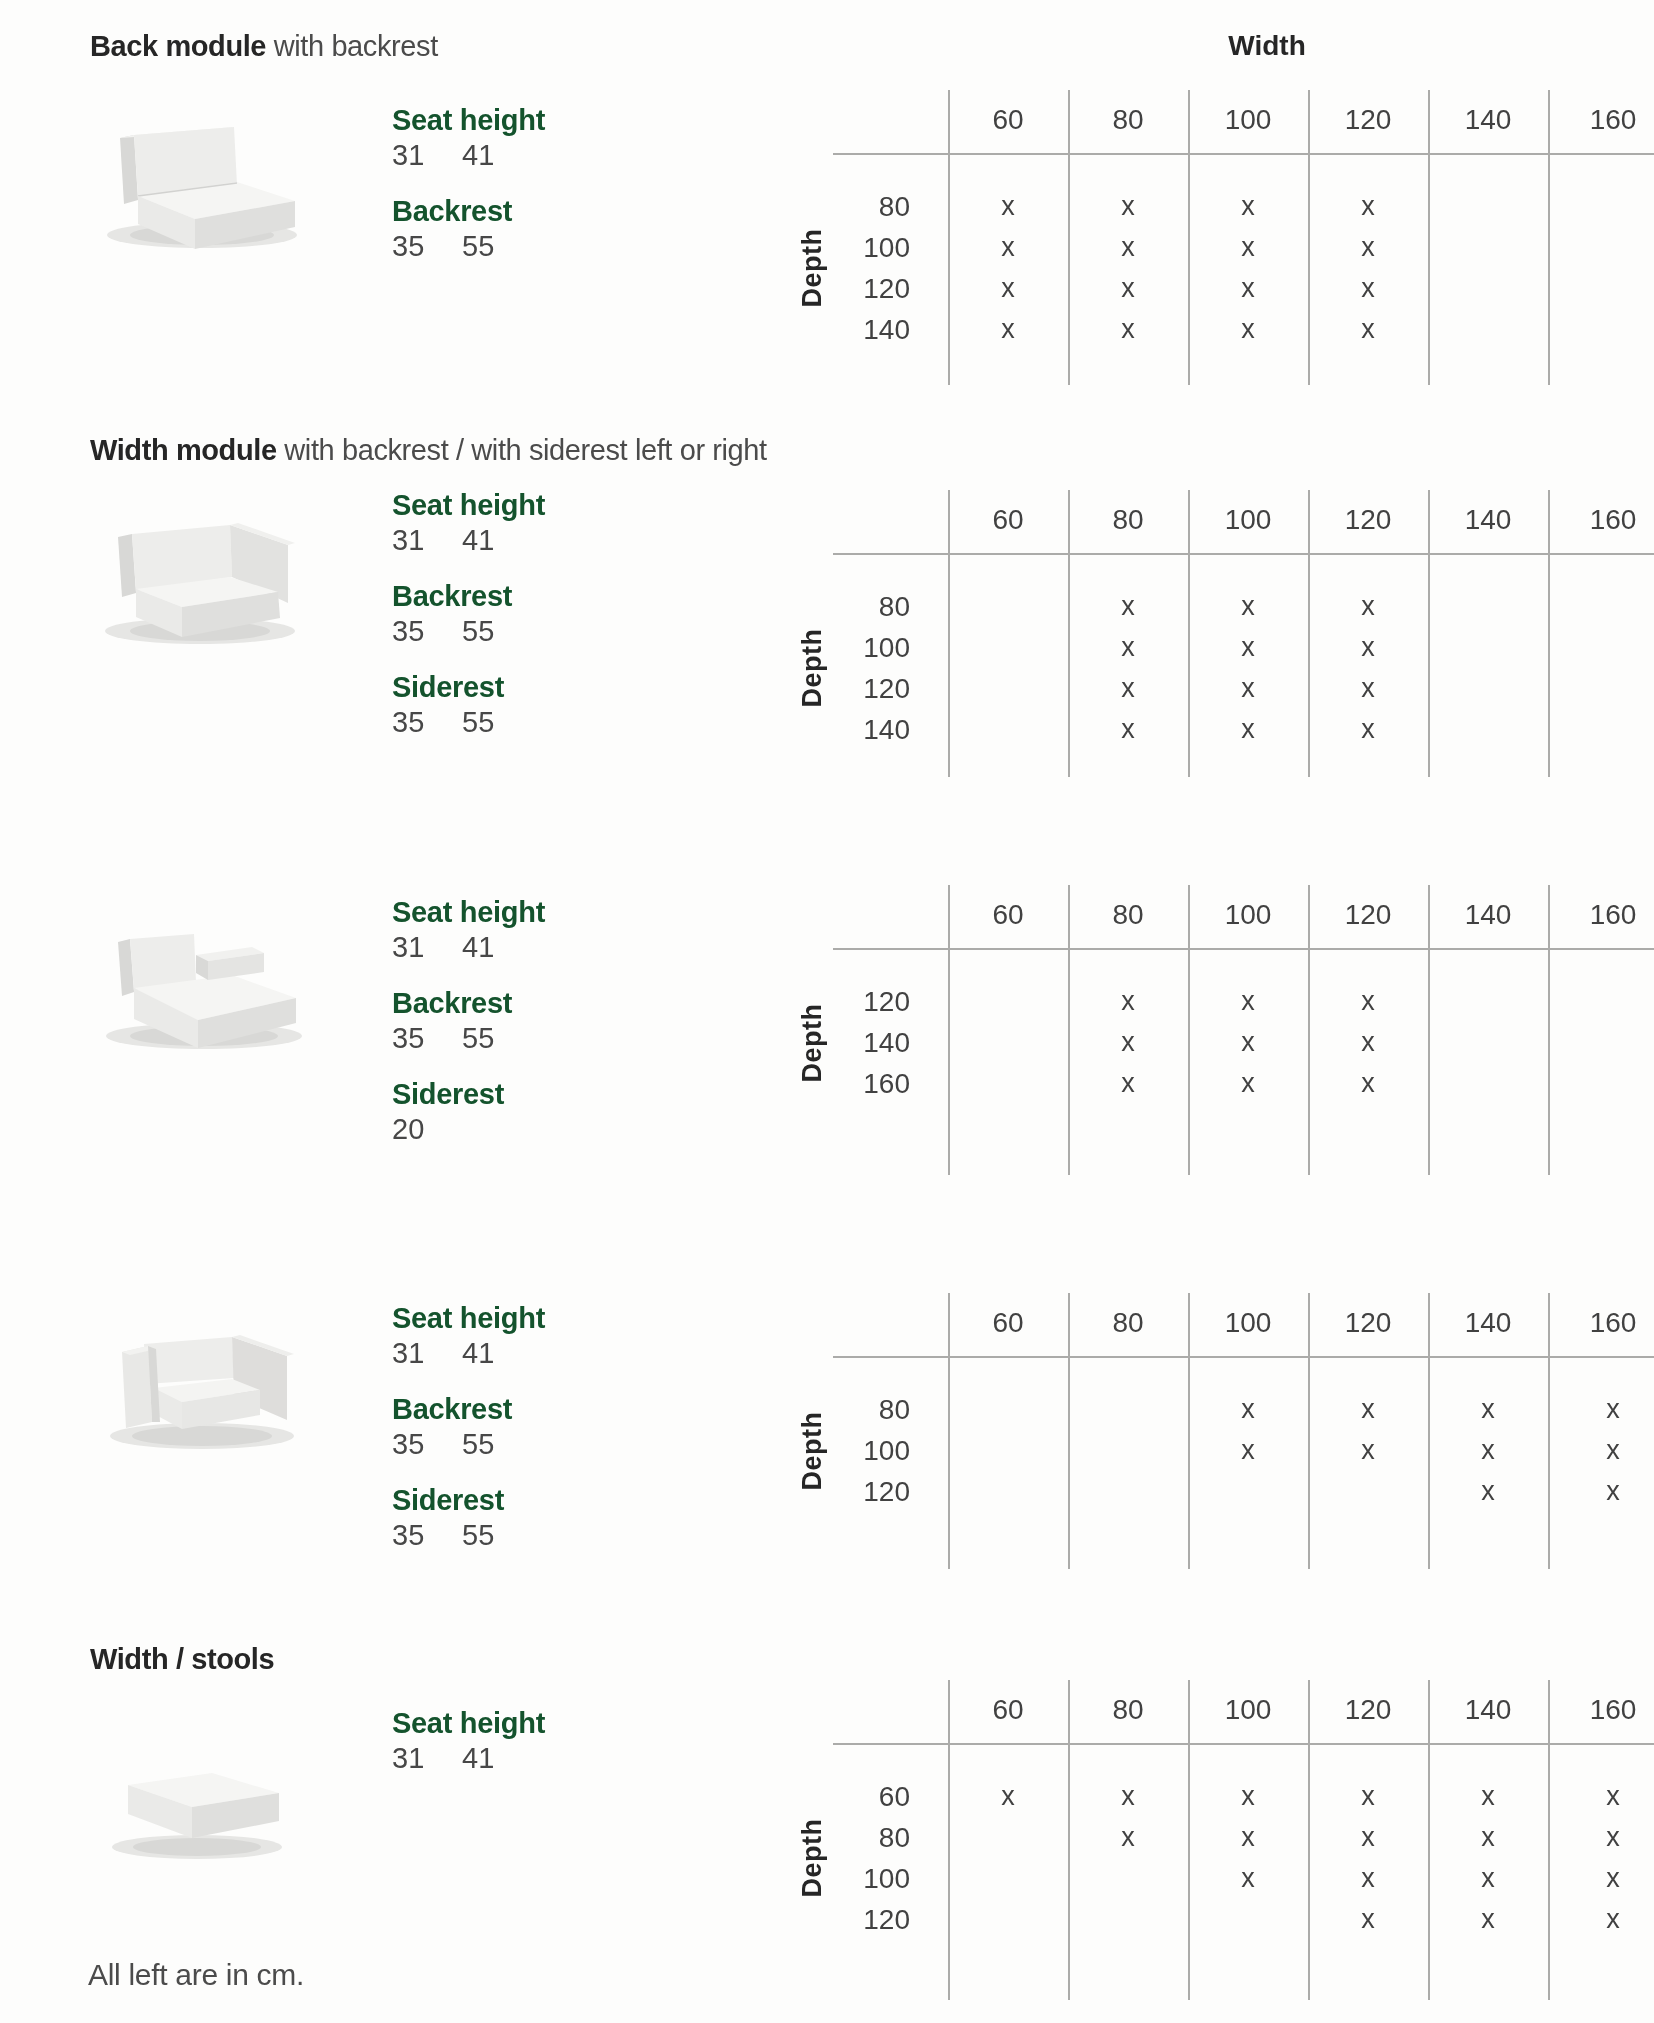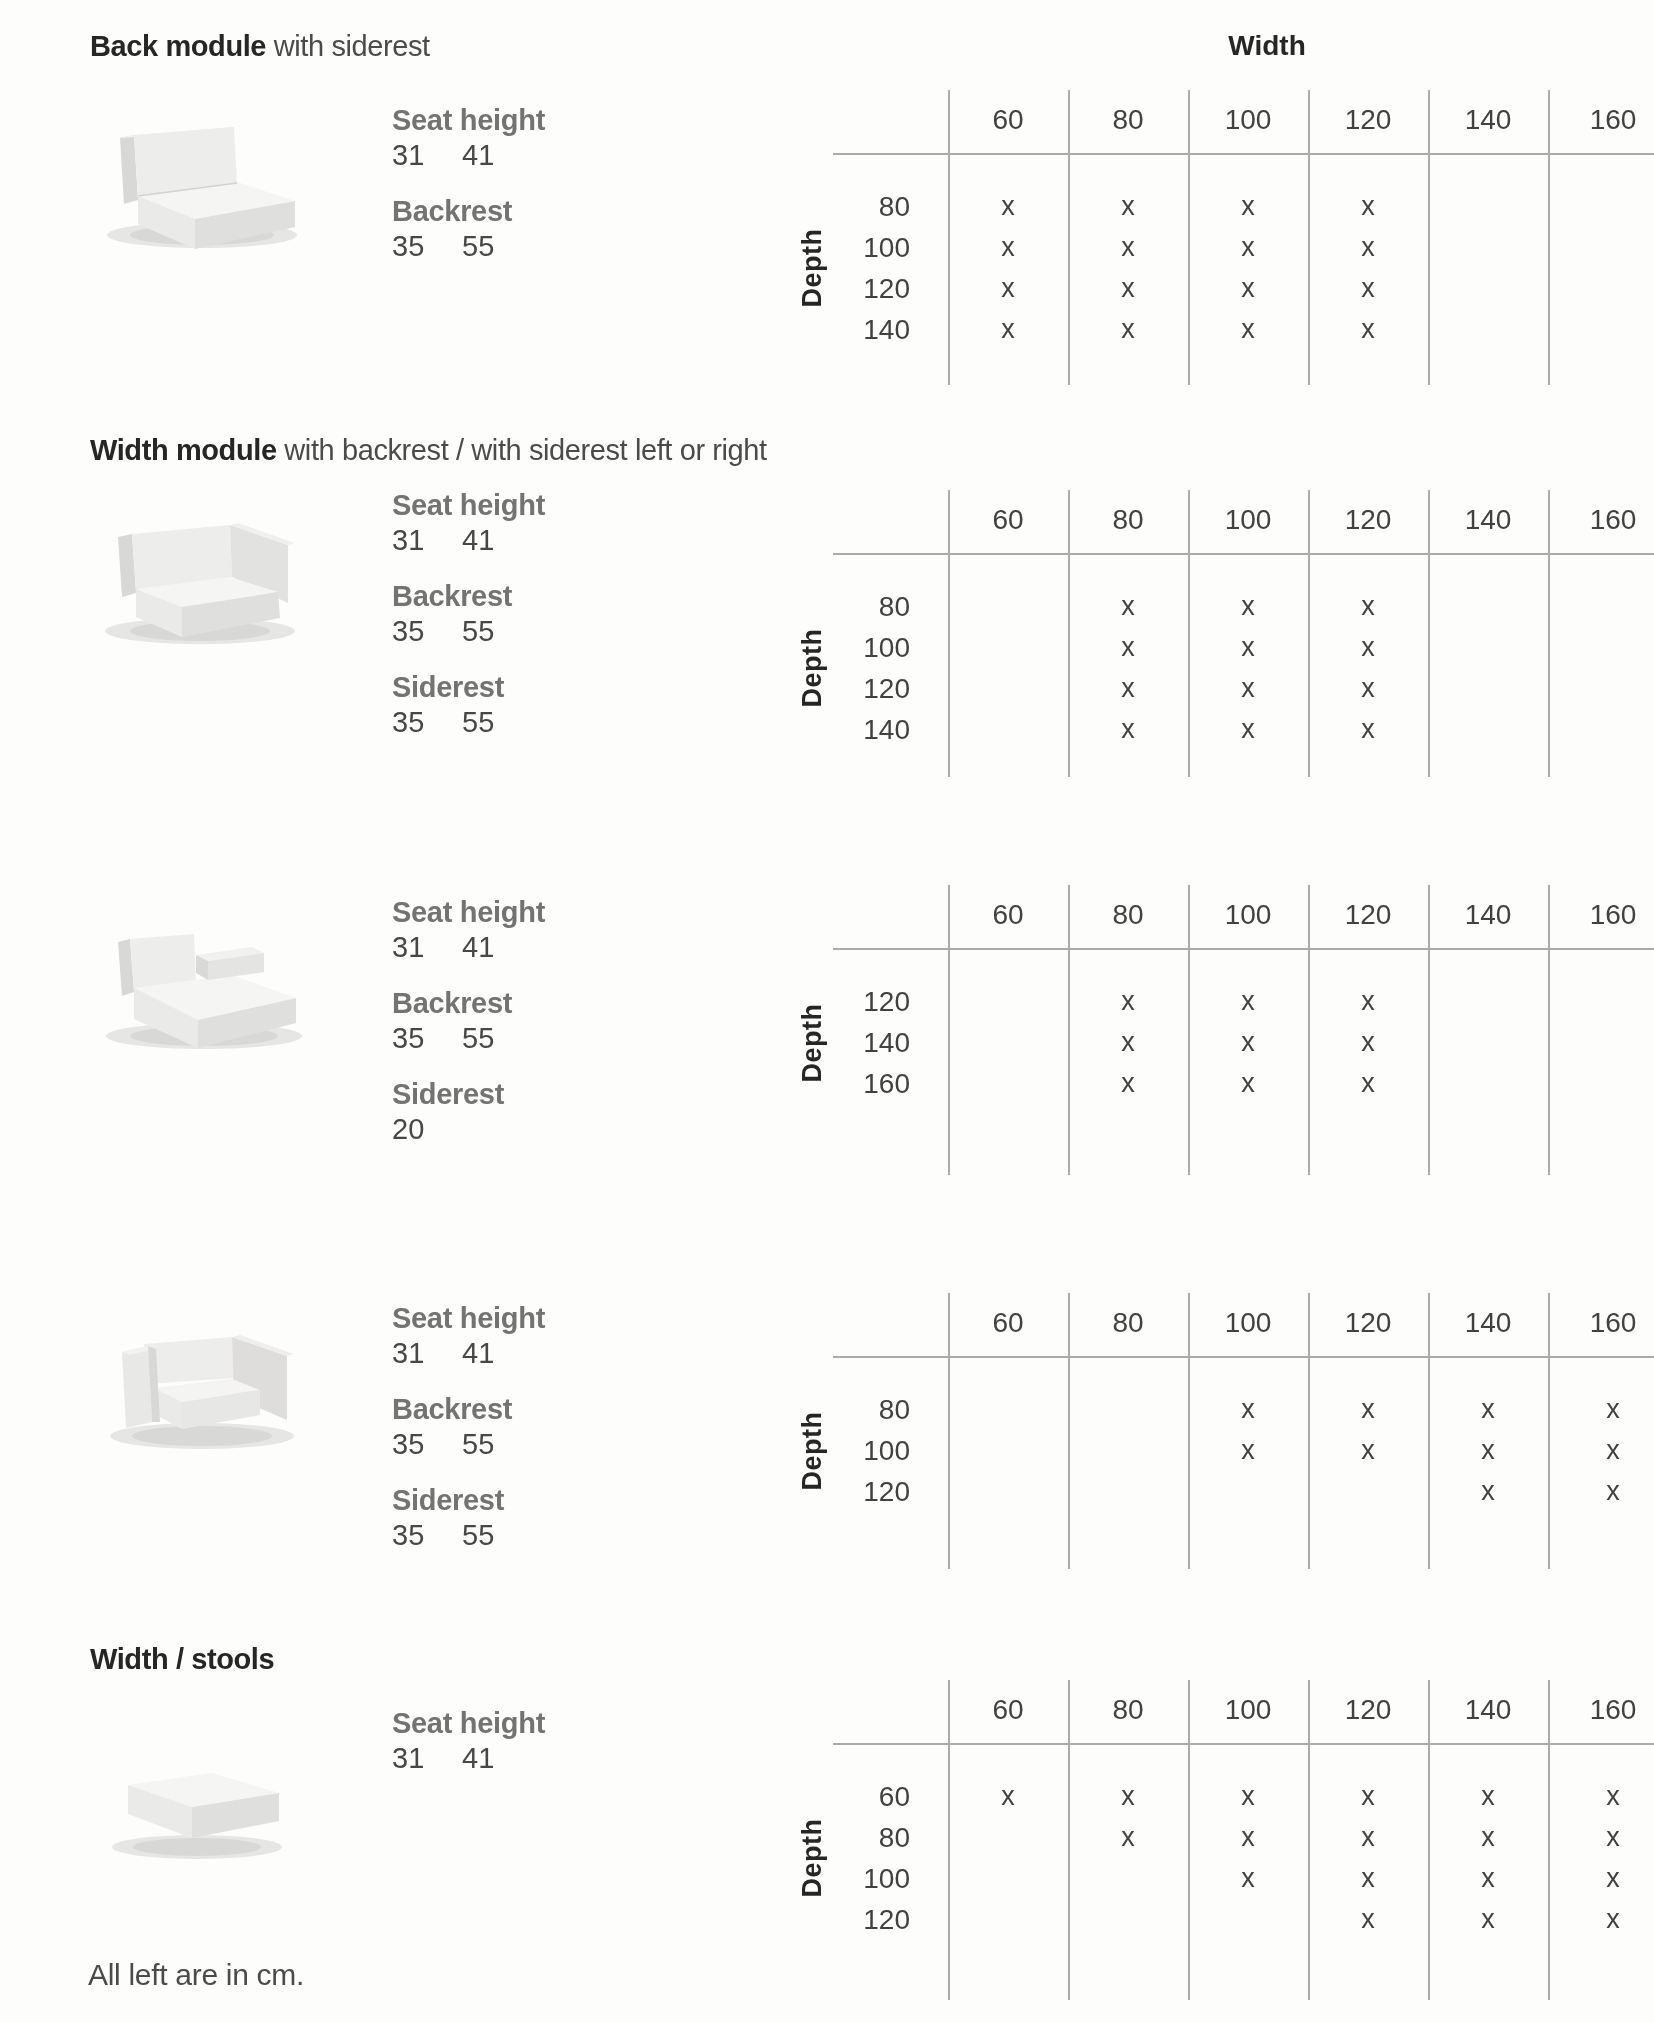--- a/index.html
+++ b/index.html
@@ -17,21 +17,21 @@
   }
   .section-title b { font-weight:700; color:#262626; }
   .width-header {
     position:absolute; left:902px; top:30px; width:730px;
     text-align:center; font-size:28px; font-weight:700; color:#262626;
   }
   .figure { position:absolute; left:82px; width:225px; height:155px; }
   .figure svg { display:block; width:100%; height:100%; }
   .specs { position:absolute; left:392px; width:330px; }
   .spec-label {
-    font-size:29px; font-weight:700; color:#737373;
+    font-size:29px; font-weight:700; color:#14532d;
     line-height:36px; letter-spacing:-0.3px;
   }
   .spec-values { font-size:29px; color:#474747; line-height:34px; margin-bottom:21px; }
   .spec-values span { display:inline-block; min-width:70px; }
   .sheet-table { position:absolute; left:833px; width:845px; }
   .vline { position:absolute; top:0; bottom:0; width:2px; background:#ababa9; }
   .hline { position:absolute; left:0; top:63px; width:845px; height:2px; background:#ababa9; }
   .col-head {
     position:absolute; top:0; height:60px;
     display:flex; align-items:center; justify-content:center;
@@ -58,21 +58,21 @@
     font-size:30px; color:#4b4b4b; letter-spacing:-0.3px;
   }
 </style>
 </head>
 <body>
 
 <div class="page">
 
   <div class="width-header">Width</div>
 
-  <h2 class="section-title" style="top:28px"><b>Back module</b><span> with siderest</span></h2>
+  <h2 class="section-title" style="top:28px"><b>Back module</b><span> with backrest</span></h2>
   <div class="figure" style="top:100px">
     <svg viewBox="0 0 225 155">
       <ellipse cx="120" cy="135" rx="95" ry="13" fill="#e6e6e4"></ellipse>
       <ellipse cx="120" cy="135" rx="72" ry="10" fill="#d8d8d6"></ellipse>
       <polygon points="38,38 52,35 56,100 42,104" fill="#d8d8d6"></polygon>
       <polygon points="38,38 52,35 152,27 140,31" fill="#f3f3f1"></polygon>
       <polygon points="52,35 152,27 155,85 56,98" fill="#ededeb"></polygon>
       <polygon points="56,96 155,82 213,101 113,119" fill="#f5f5f3"></polygon>
       <line x1="56" y1="96" x2="155" y2="83" stroke="#d2d2d0" stroke-width="1.5"></line>
       <polygon points="56,96 113,119 113,149 56,124" fill="#eaeae8"></polygon>

